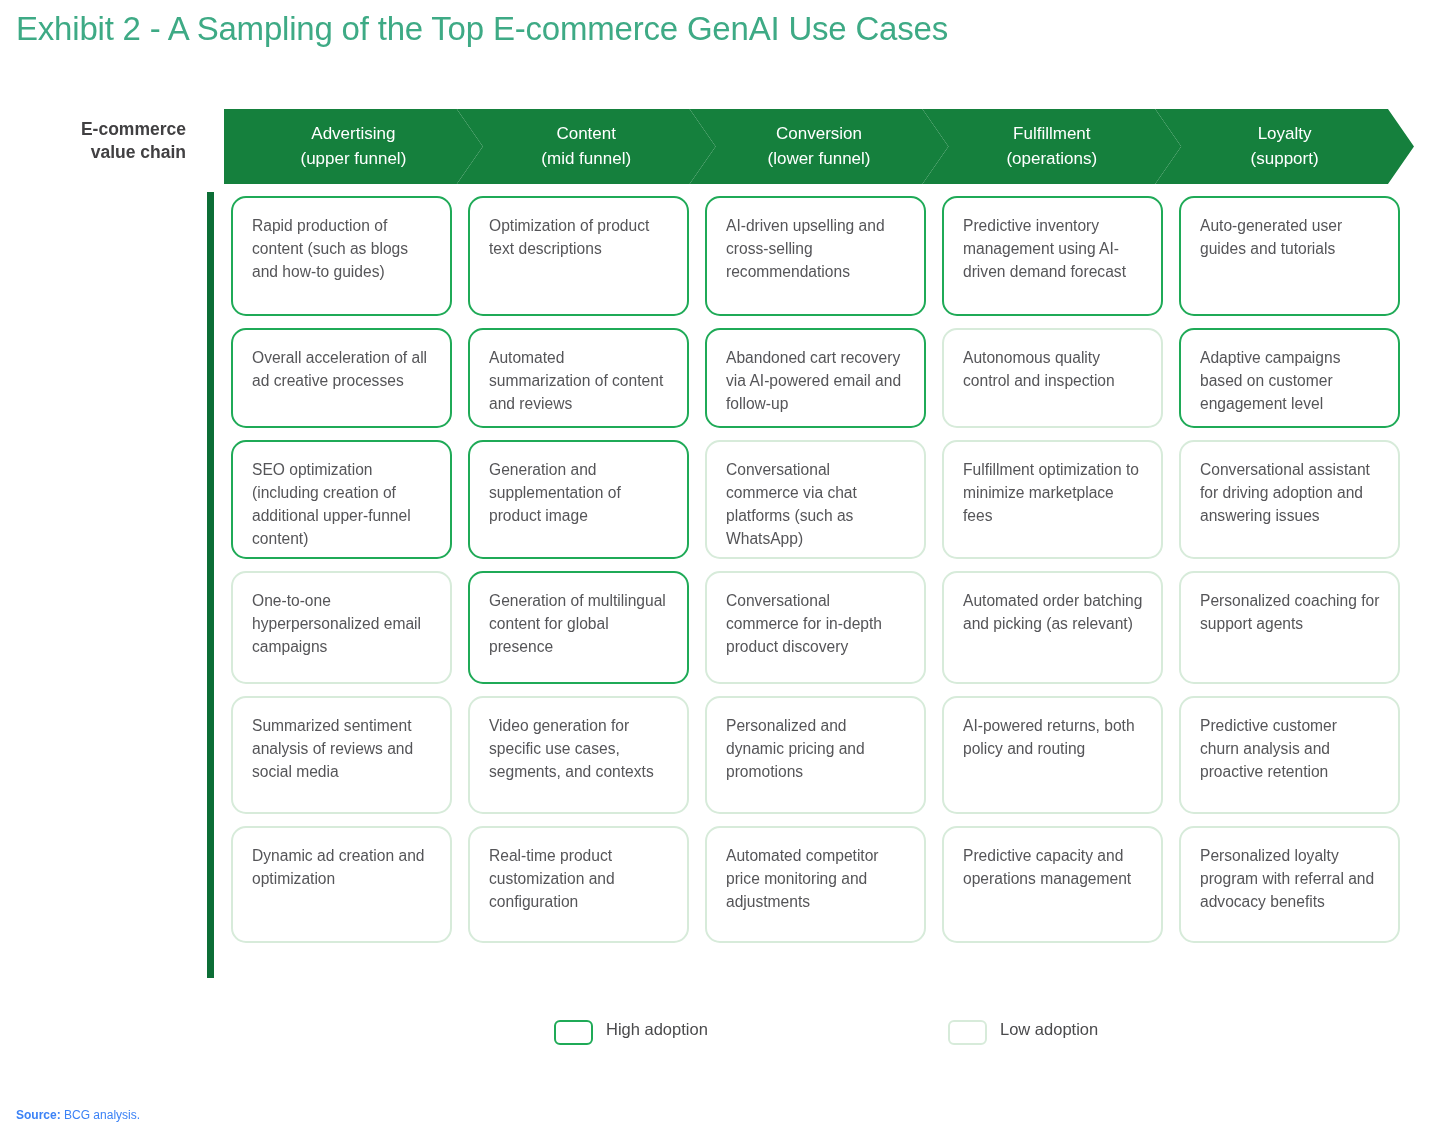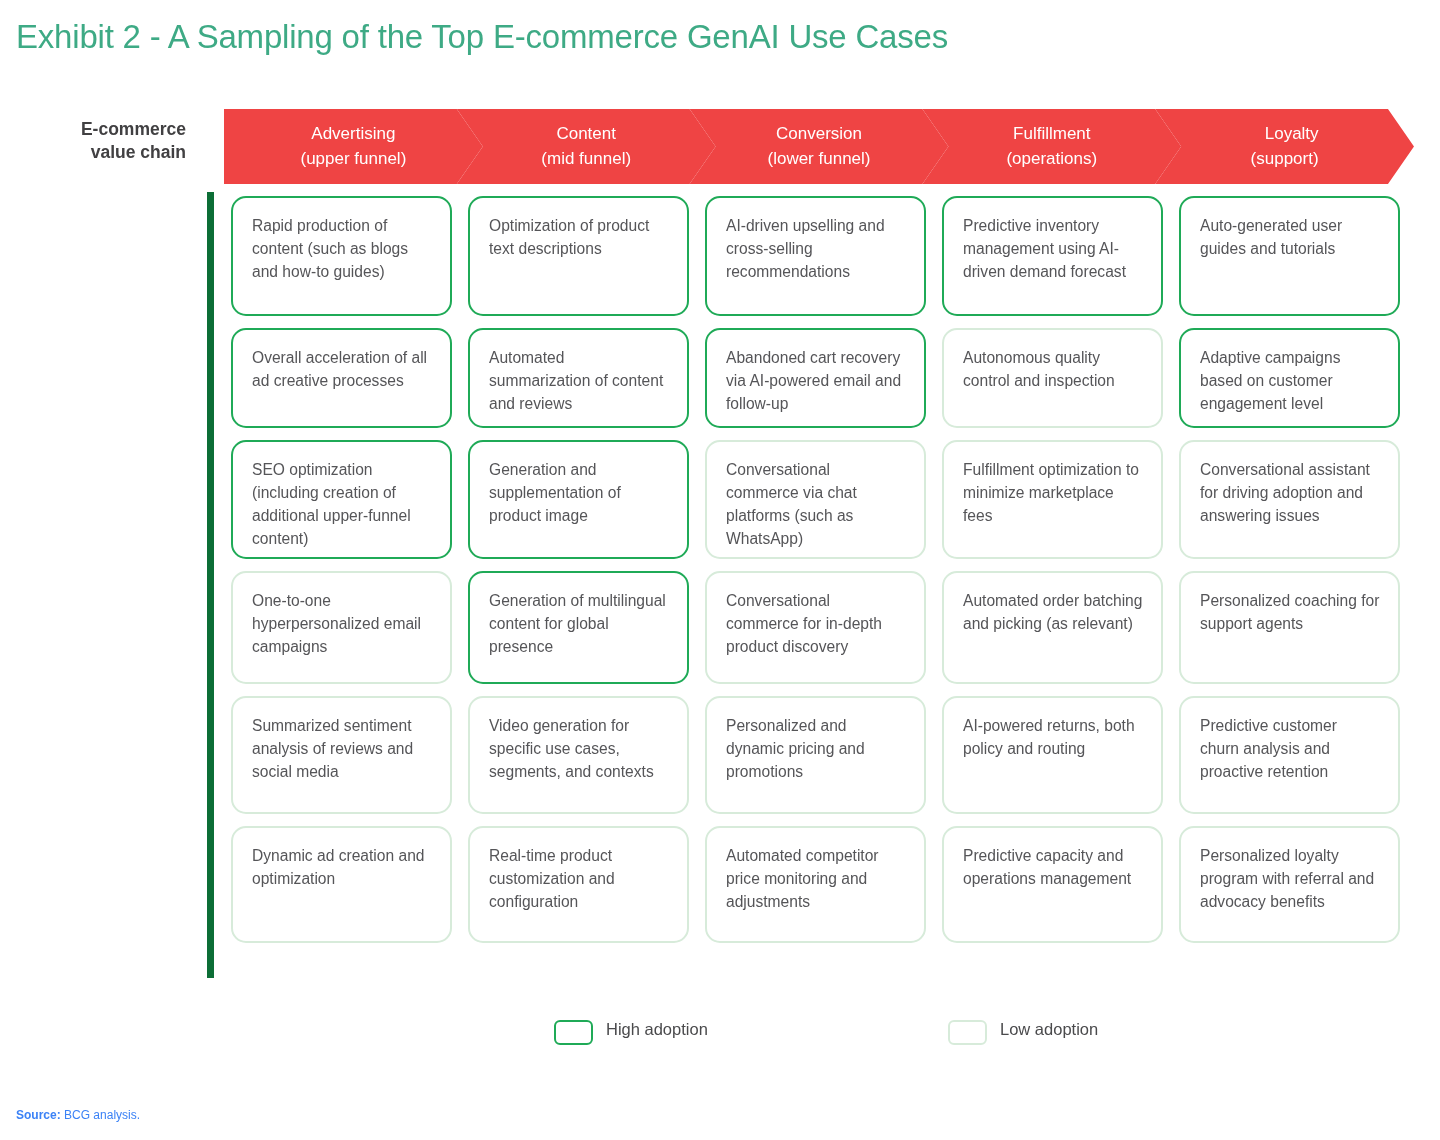--- a/index.html
+++ b/index.html
@@ -17,21 +17,21 @@
     position: relative;
     width: 1440px;
     height: 1140px;
     background: #ffffff;
   }
 
   
   .title {
     position: absolute;
     left: 16px;
-    top: 18px;
+    top: 10px;
     font-size: 33px;
     font-weight: 400;
     letter-spacing: -0.2px;
     color: #3eaa85;
     white-space: nowrap;
   }
 
   
   .axis-label {
     position: absolute;
@@ -72,34 +72,33 @@
   }
   .chev {
     position: absolute;
     top: 0;
     height: 75px;
     display: flex;
     align-items: center;
     justify-content: center;
     text-align: center;
     color: #ffffff;
-    background: #ef4444;
+    background: #15803d;
     font-size: 17px;
     line-height: 1.42;
     font-weight: 400;
   }
   .chev-first {
     clip-path: polygon(0 0, calc(100% - 26px) 0, 100% 50%, calc(100% - 26px) 100%, 0 100%);
   }
   .chev-mid {
     clip-path: polygon(0 0, calc(100% - 26px) 0, 100% 50%, calc(100% - 26px) 100%, 0 100%, 26px 50%);
   }
   .chev-last {
     clip-path: polygon(0 0, calc(100% - 26px) 0, 100% 50%, calc(100% - 26px) 100%, 0 100%, 26px 50%);
-    text-align: right;
   }
   .chev-txt { display: block; padding: 0 8px; }
 
   
   .grid {
     position: absolute;
     left: 231px;
     top: 196px;
     width: 1183px;
   }

